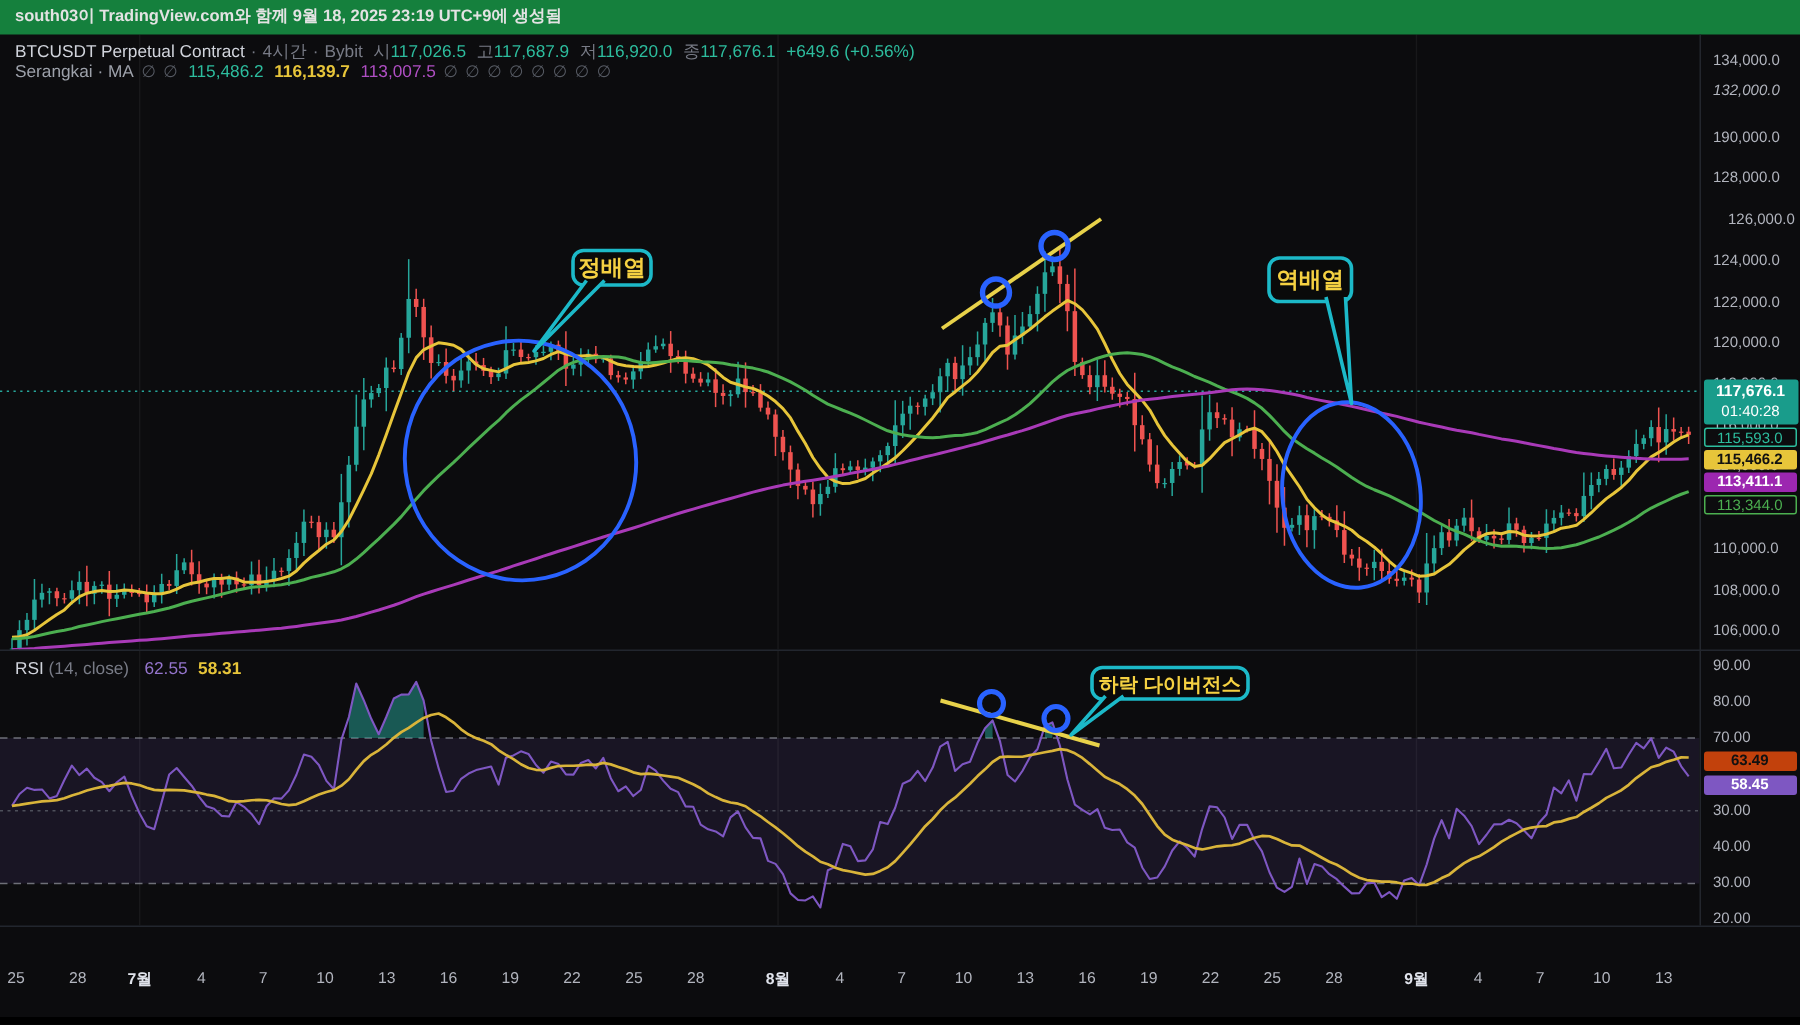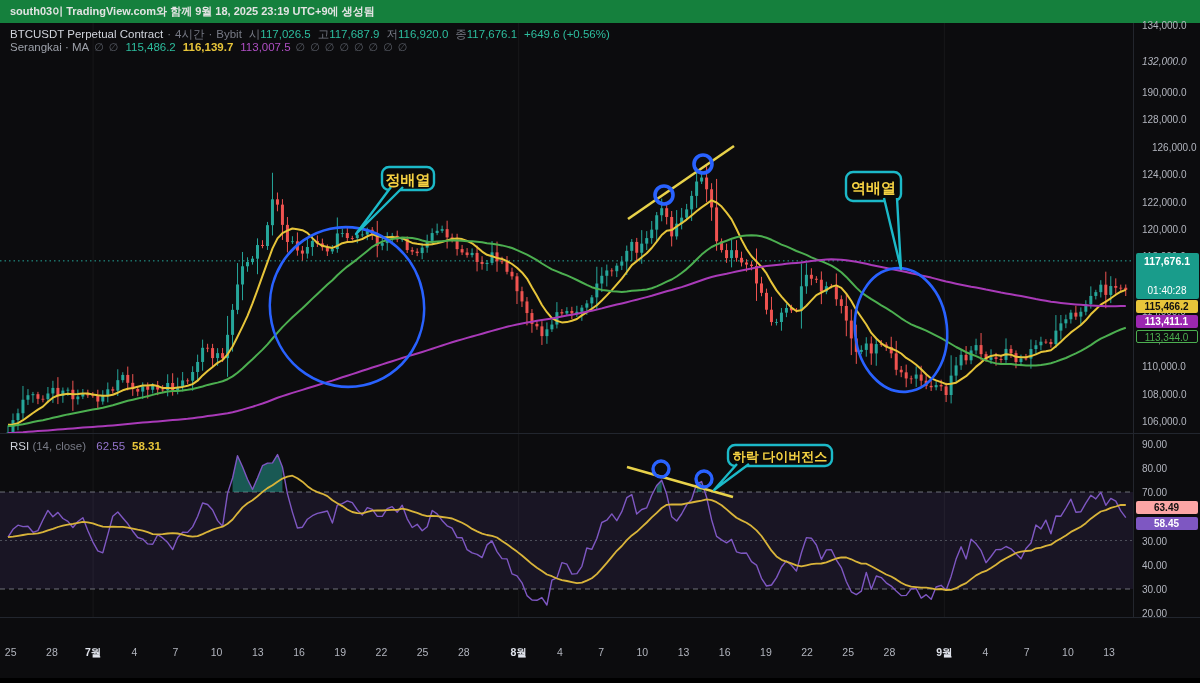--- a/index.html
+++ b/index.html
@@ -17,21 +17,21 @@
   .legend .ohlc-lab{color:#787b86;margin-left:7px;}
   .legend .empty{color:#565a63;margin-left:5px;font-size:11px;}
   
   #price-axis{left:1133px;top:23px;width:67px;height:594px;border-left:1px solid #23262d;z-index:20;}
   .tick{position:absolute;left:8px;color:#b2b5be;font-size:10px;transform:translateY(-50%);}
   .badge{position:absolute;left:1.5px;width:62px;box-sizing:border-box;border-radius:2px;
     font-size:10px;font-weight:700;text-align:center;z-index:5;}
   .badge.outline{background:#0c0c0e;}
   #cur-badge{position:absolute;left:1.5px;width:63px;background:#199c8b;color:#fff;border-radius:2px;
     text-align:center;font-size:10.5px;font-weight:700;line-height:14px;padding:1px 0;z-index:6;}
-  #cur-badge .cd{font-weight:400;font-size:10px;margin-top:16px;}
+  #cur-badge .cd{font-weight:400;font-size:10px;}
   
   #time-axis{left:0;top:617px;width:1133px;height:24px;z-index:10;}
   .tlabel{position:absolute;top:5px;transform:translateX(-50%);font-size:10.5px;color:#b2b5be;margin-top:24px;}
   .tlabel.month{color:#e0e3eb;font-weight:700;}
   .hsep{left:0;width:1200px;height:1px;background:#22262e;z-index:15;}
   
   #footer{left:0;top:641px;width:1200px;height:37px;background:#1e2025;display:flex;align-items:center;z-index:10;}
   #brand{color:#d6d9de;font-size:15.5px;font-weight:700;margin-left:9px;letter-spacing:.2px;}
   #bottom-strip{left:0;top:678px;width:1200px;height:5px;background:#000;}
   svg{display:block;}
@@ -550,21 +550,21 @@
   <div class="legend abs" style="top:41px;color:#9da1aa;">
     <span>Serangkai · MA</span><span id="ma-values"><span class="empty">∅</span><span class="empty">∅</span><span style="color: rgb(45, 189, 158); margin-left: 7px;">115,486.2</span><span style="color: rgb(231, 197, 58); margin-left: 7px; font-weight: 700;">116,139.7</span><span style="color: rgb(176, 79, 196); margin-left: 7px;">113,007.5</span><span class="empty">∅</span><span class="empty">∅</span><span class="empty">∅</span><span class="empty">∅</span><span class="empty">∅</span><span class="empty">∅</span><span class="empty">∅</span><span class="empty">∅</span></span>
   </div>
   <div class="legend abs" style="top:440px;">
     <span>RSI</span>
     <span class="dim">(14, close)</span>
     <span id="rsi-values"><span style="color: rgb(149, 117, 205); margin-left: 7px;">62.55</span><span style="color: rgb(231, 197, 58); margin-left: 7px; font-weight: 700;">58.31</span></span>
   </div>
 
   <div id="price-axis" class="abs">
-      <div class="tick" style="top: 2px; text-align: right;">134,000.0</div>
+      <div class="tick" style="top: 18px; text-align: right;">134,000.0</div>
       <div class="tick" style="top: 38px; font-style: italic;">132,000.0</div>
       <div class="tick" style="top: 68.8572px;">190,000.0</div>
       <div class="tick" style="top: 96.2858px;">128,000.0</div>
       <div class="tick" style="top: 123.714px; margin-left: 10px;">126,000.0</div>
       <div class="tick" style="top: 151.143px;">124,000.0</div>
       <div class="tick" style="top: 178.572px;">122,000.0</div>
       <div class="tick" style="top: 206px;">120,000.0</div>
       <div class="tick" style="top: 233.429px;">118,000.0</div>
       <div class="tick" style="top: 260.857px;">116,000.0</div>
       <div class="tick" style="top: 288.286px;">114,000.0</div>
@@ -580,21 +580,21 @@
       <div class="tick" style="top: 566px;">30.00</div>
       <div class="tick" style="top: 590.25px;">20.00</div>
       <div id="cur-badge" style="top: 230px;">
         <div>117,676.1</div>
         <div class="cd">01:40:28</div>
       </div>
       <div class="badge outline" style="top: 262px; height: 13px; line-height: 13px; border: 1px solid rgb(45, 189, 158); color: rgb(45, 189, 158); font-weight: 400;">115,593.0</div>
       <div class="badge" style="top: 277px; height: 13px; line-height: 13px; background: rgb(231, 197, 58); color: rgb(17, 17, 17);">115,466.2</div>
       <div class="badge" style="top: 292px; height: 13px; line-height: 13px; background: rgb(156, 39, 176); color: rgb(255, 255, 255);">113,411.1</div>
       <div class="badge outline" style="top: 307px; height: 13px; line-height: 13px; border: 1px solid rgb(76, 175, 80); color: rgb(76, 175, 80); font-weight: 400;">113,344.0</div>
-      <div class="badge" style="top: 478px; height: 13px; line-height: 13px; background: #fca5a5; color: rgb(17, 17, 17);">63.49</div>
+      <div class="badge" style="top: 478px; height: 13px; line-height: 13px; background: #c2410c; color: rgb(17, 17, 17);">63.49</div>
       <div class="badge" style="top: 494px; height: 13px; line-height: 13px; background: rgb(126, 87, 194); color: rgb(255, 255, 255);">58.45</div>
     </div>
   <div class="hsep abs" style="top:433px;"></div>
   <div class="hsep abs" style="top:617px;"></div>
   <div id="time-axis" class="abs">
       <div class="tlabel" style="left: 10.7px;">25</div>
       <div class="tlabel" style="left: 51.9px;">28</div>
       <div class="tlabel month" style="left: 93.1px;">7월</div>
       <div class="tlabel" style="left: 134.3px;">4</div>
       <div class="tlabel" style="left: 175.5px;">7</div>

